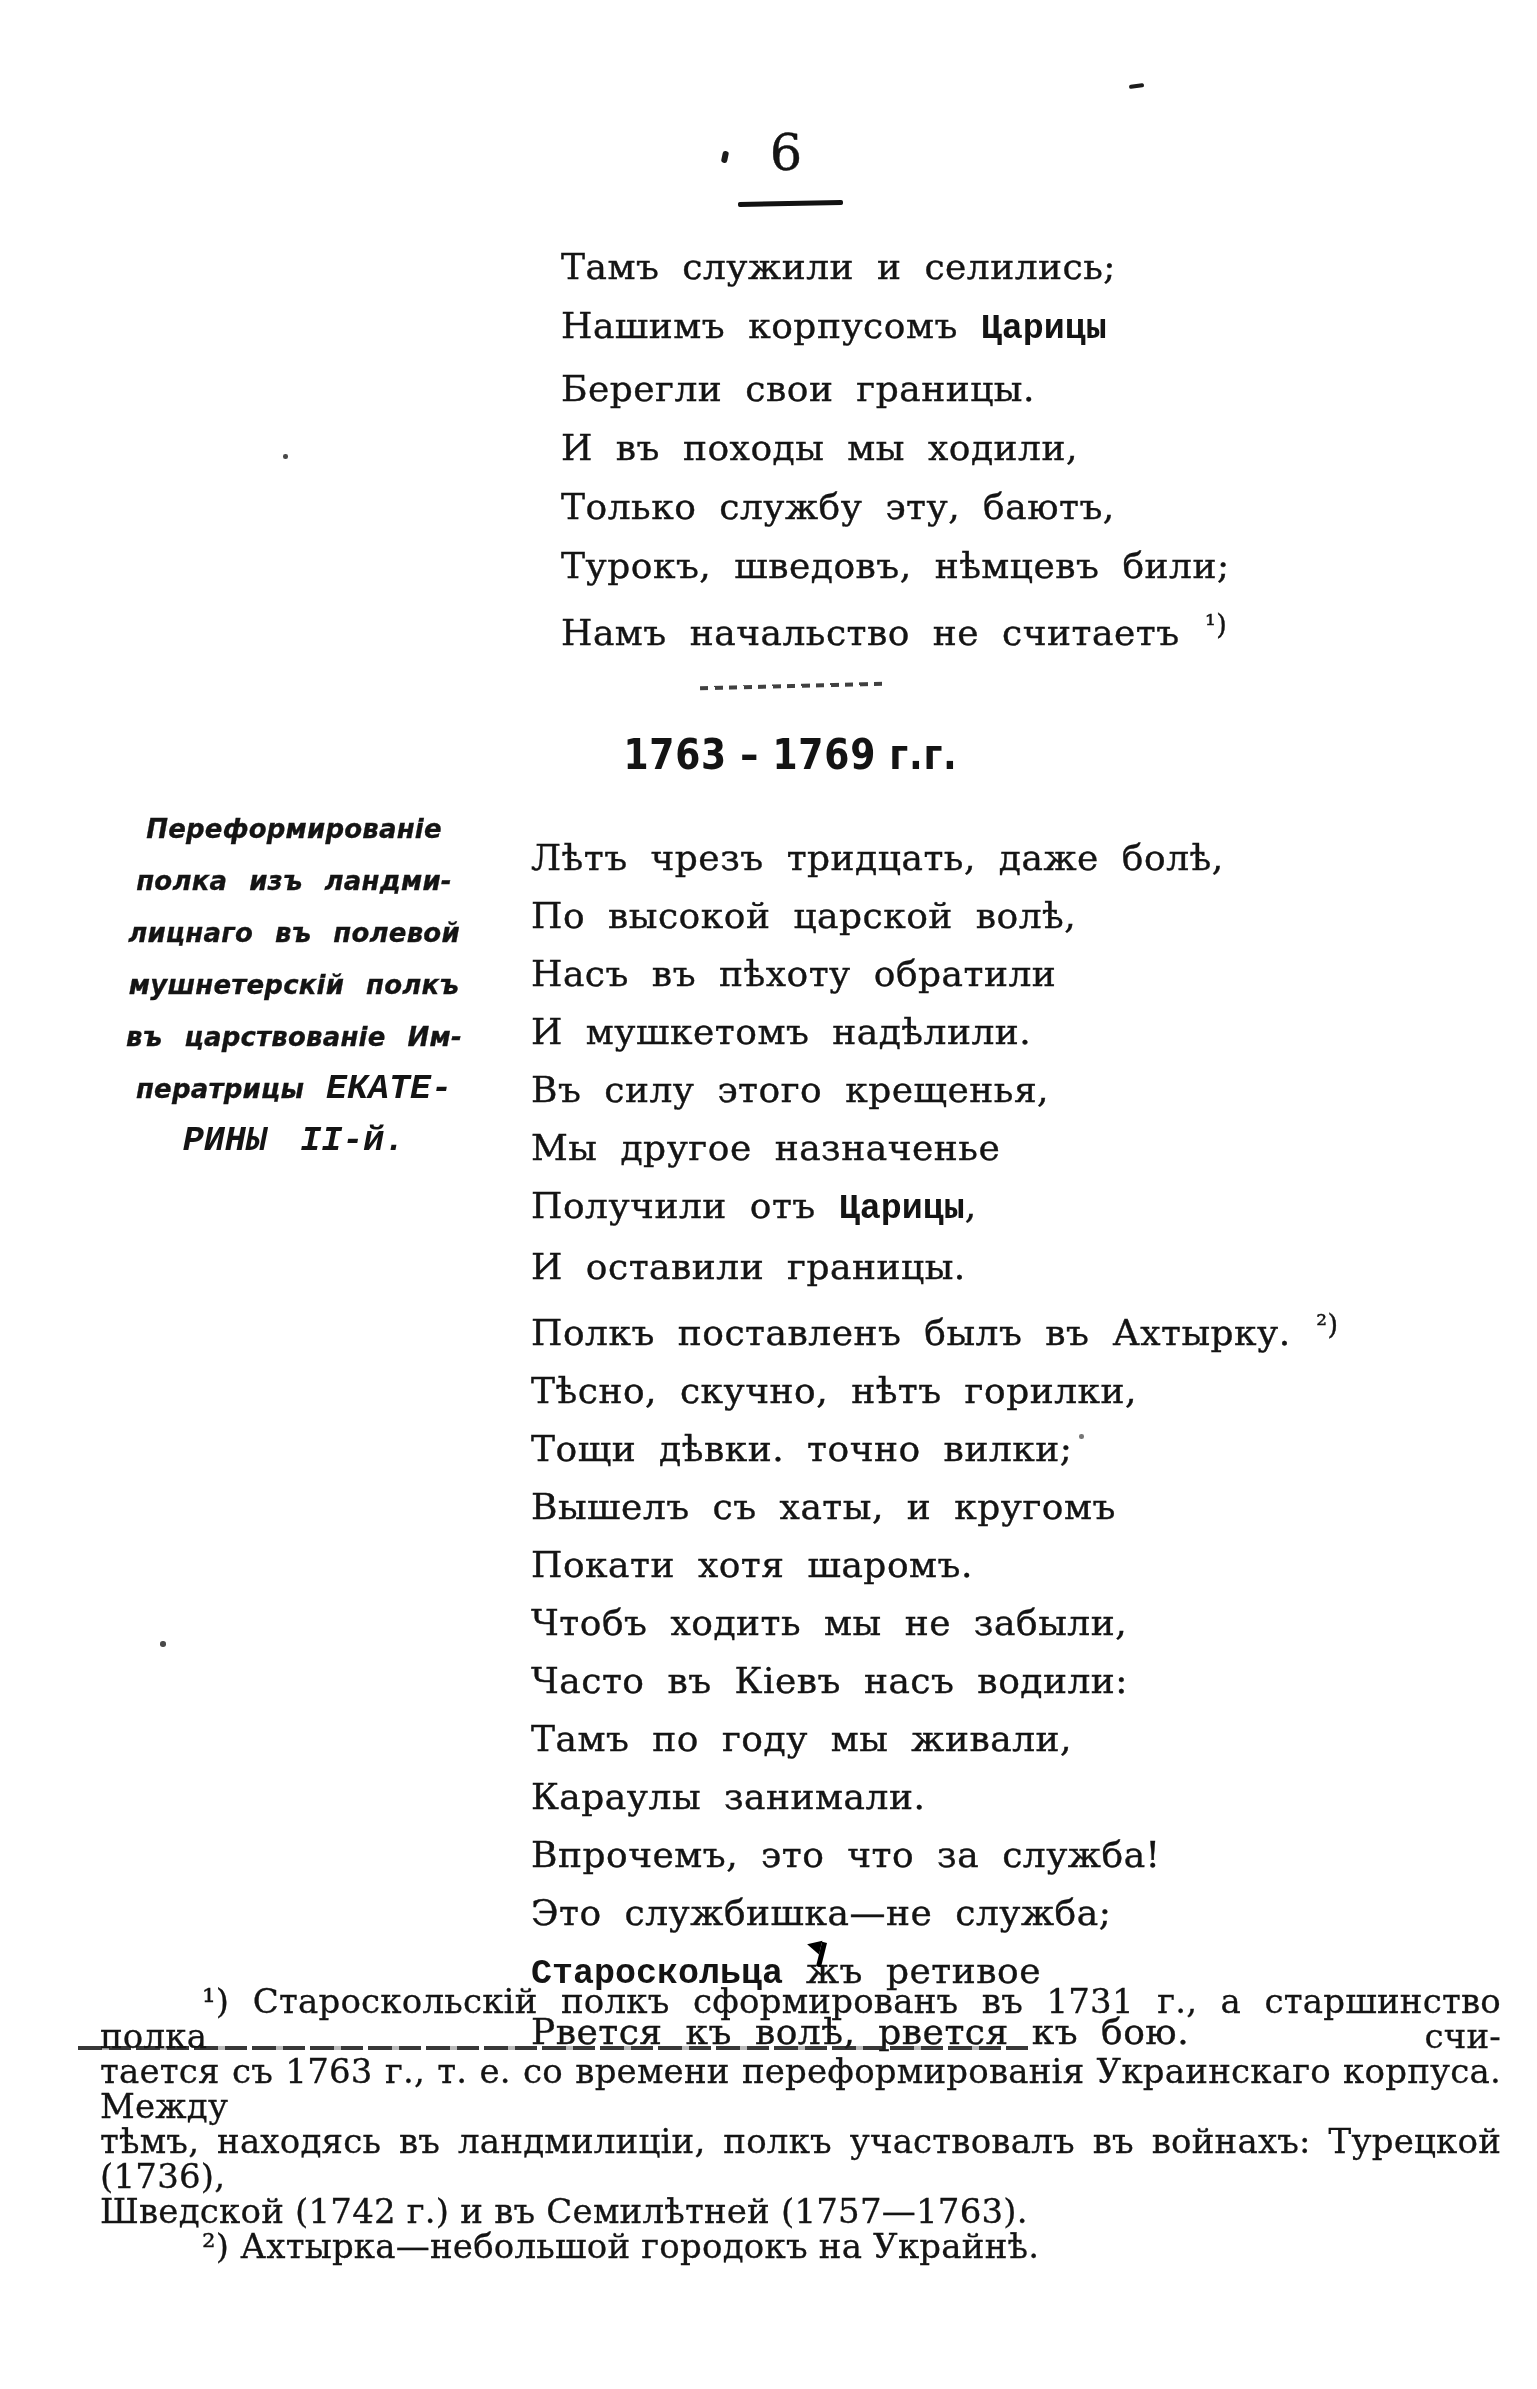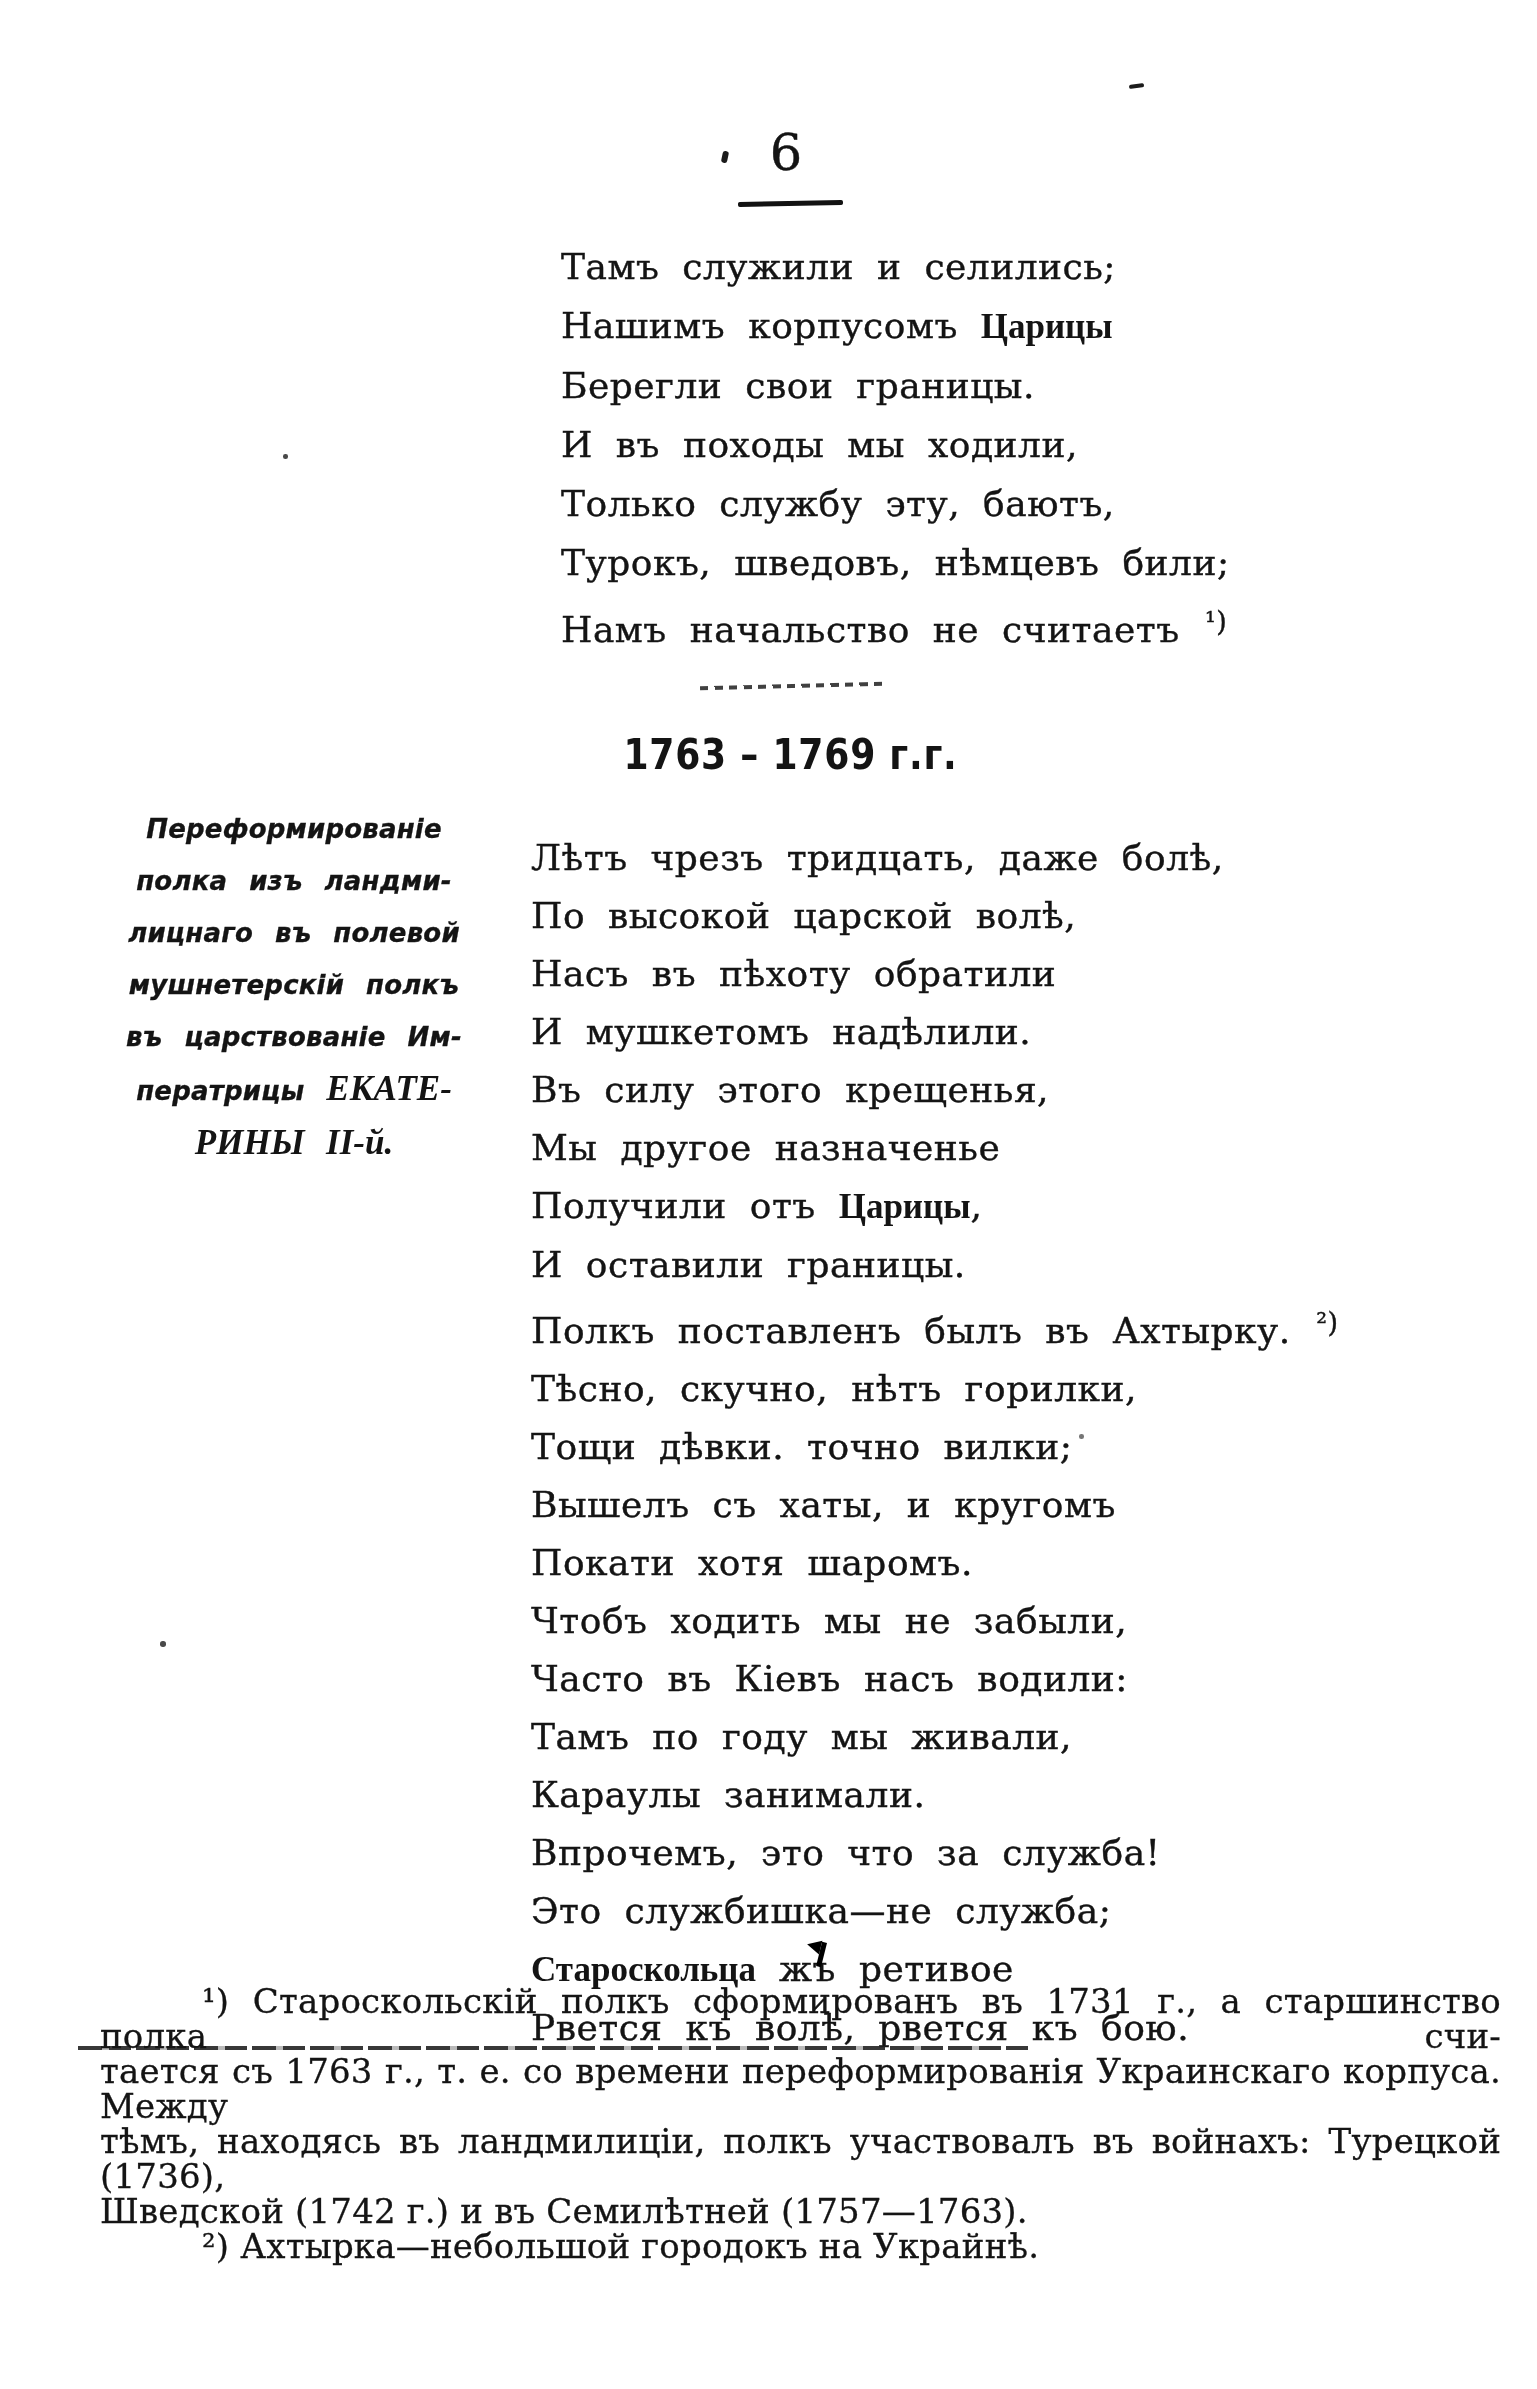--- a/index.html
+++ b/index.html
@@ -20,21 +20,21 @@
   }
   
   .poem{
     position:absolute;font-size:36px;word-spacing:11px;letter-spacing:0.5px;
     -webkit-text-stroke:0.4px #141414;white-space:nowrap;
   }
   #poem1{left:561px;top:237px;line-height:59px;}
   #poem2{left:531px;top:829px;line-height:58px;}
   .poem .line{white-space:pre;}
   .b{
-    font-family:Liberation Serif, serif;font-weight:700;font-size:35px;
+    font-family:Liberation Mono, monospace;font-weight:700;font-size:35px;
     letter-spacing:0;-webkit-text-stroke:0 transparent;
   }
   .fnref{font-size:27px;vertical-align:11px;}
   .gap{margin-left:25.4px;}
   
   .divider{
     position:absolute;top:684px;left:700px;width:184px;height:3.6px;
     background:repeating-linear-gradient(90deg,#1f1f1f 0 8.2px,transparent 8.2px 14.5px);
     transform:rotate(-1.4deg);opacity:.85;
   }

